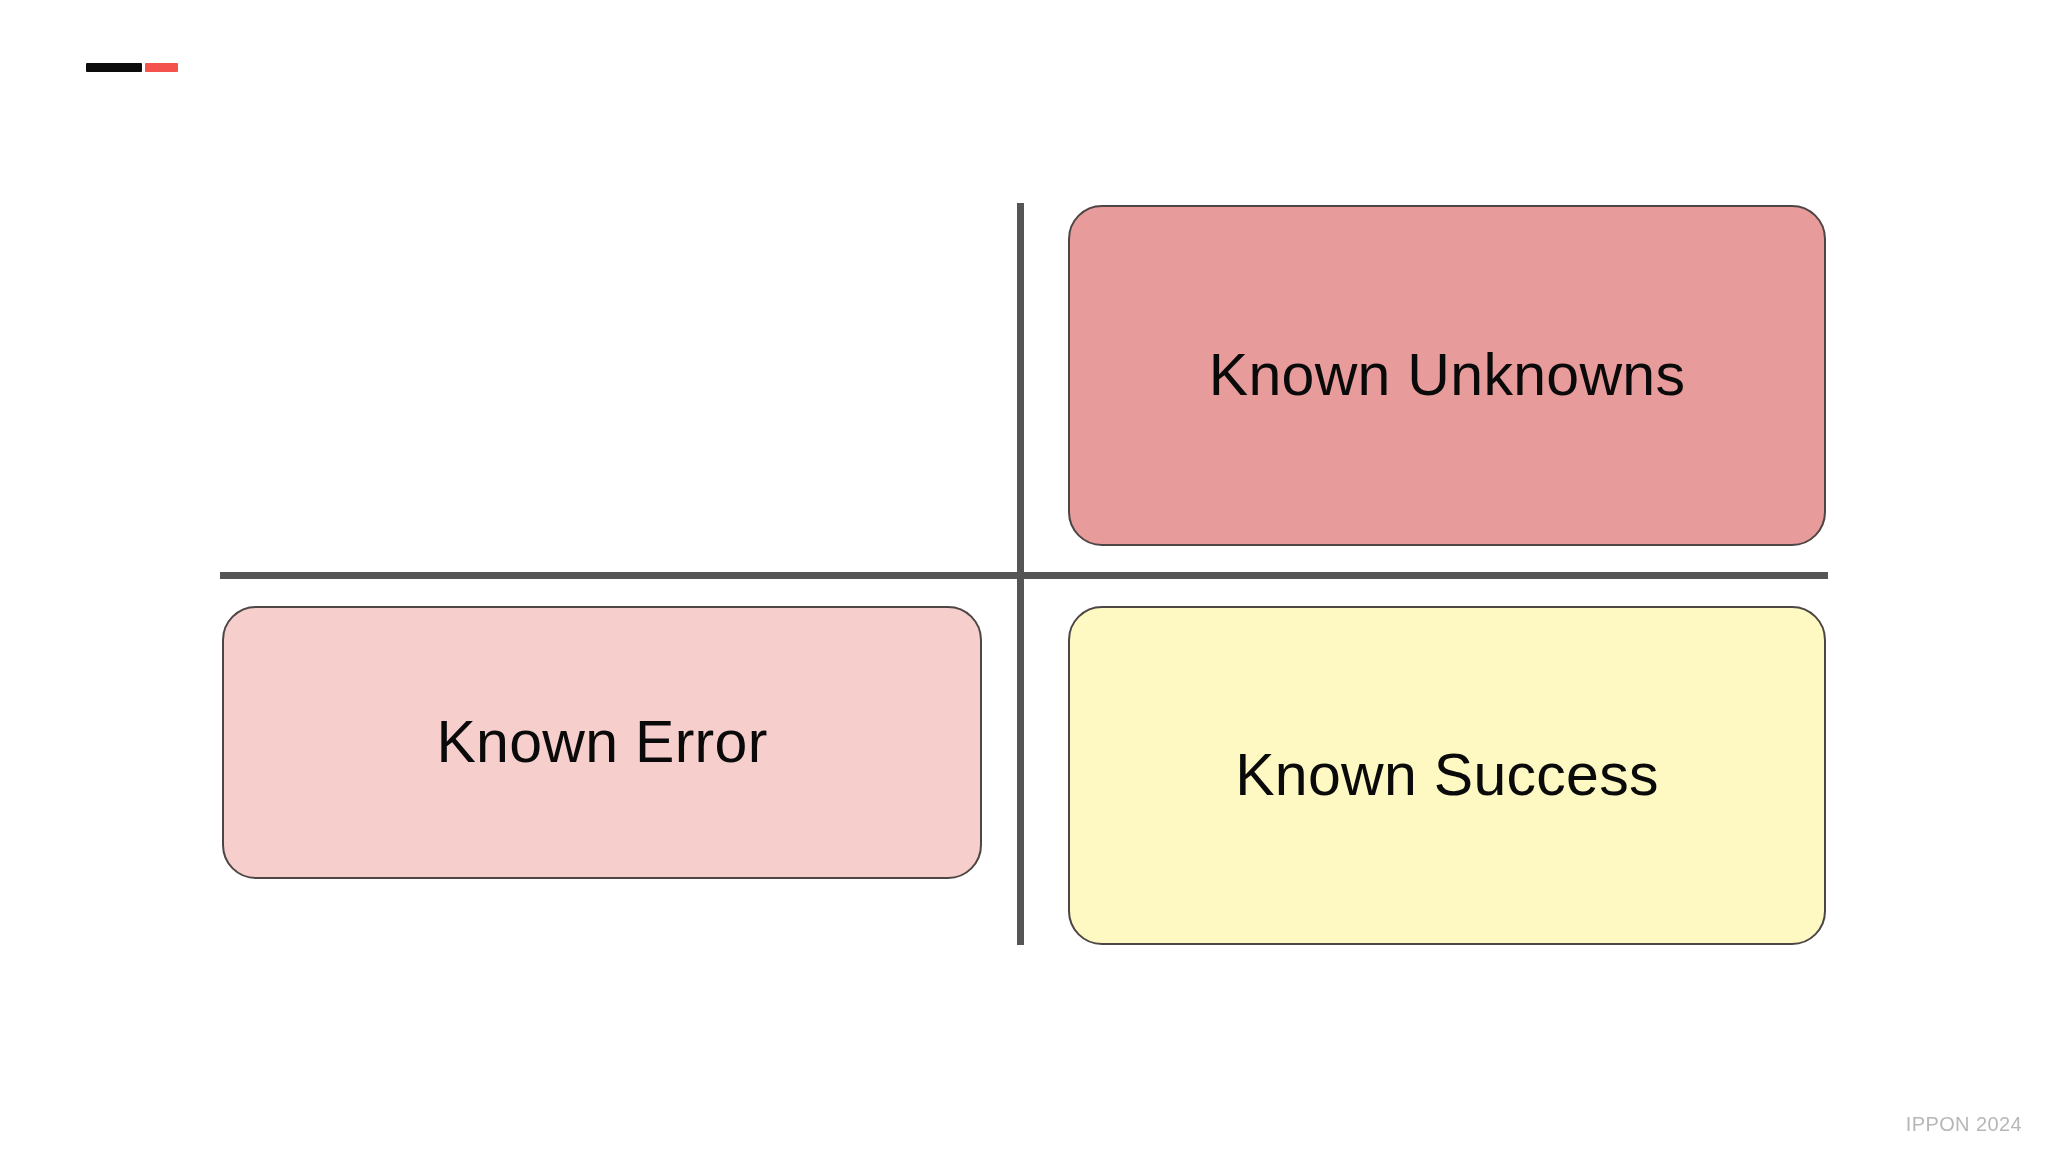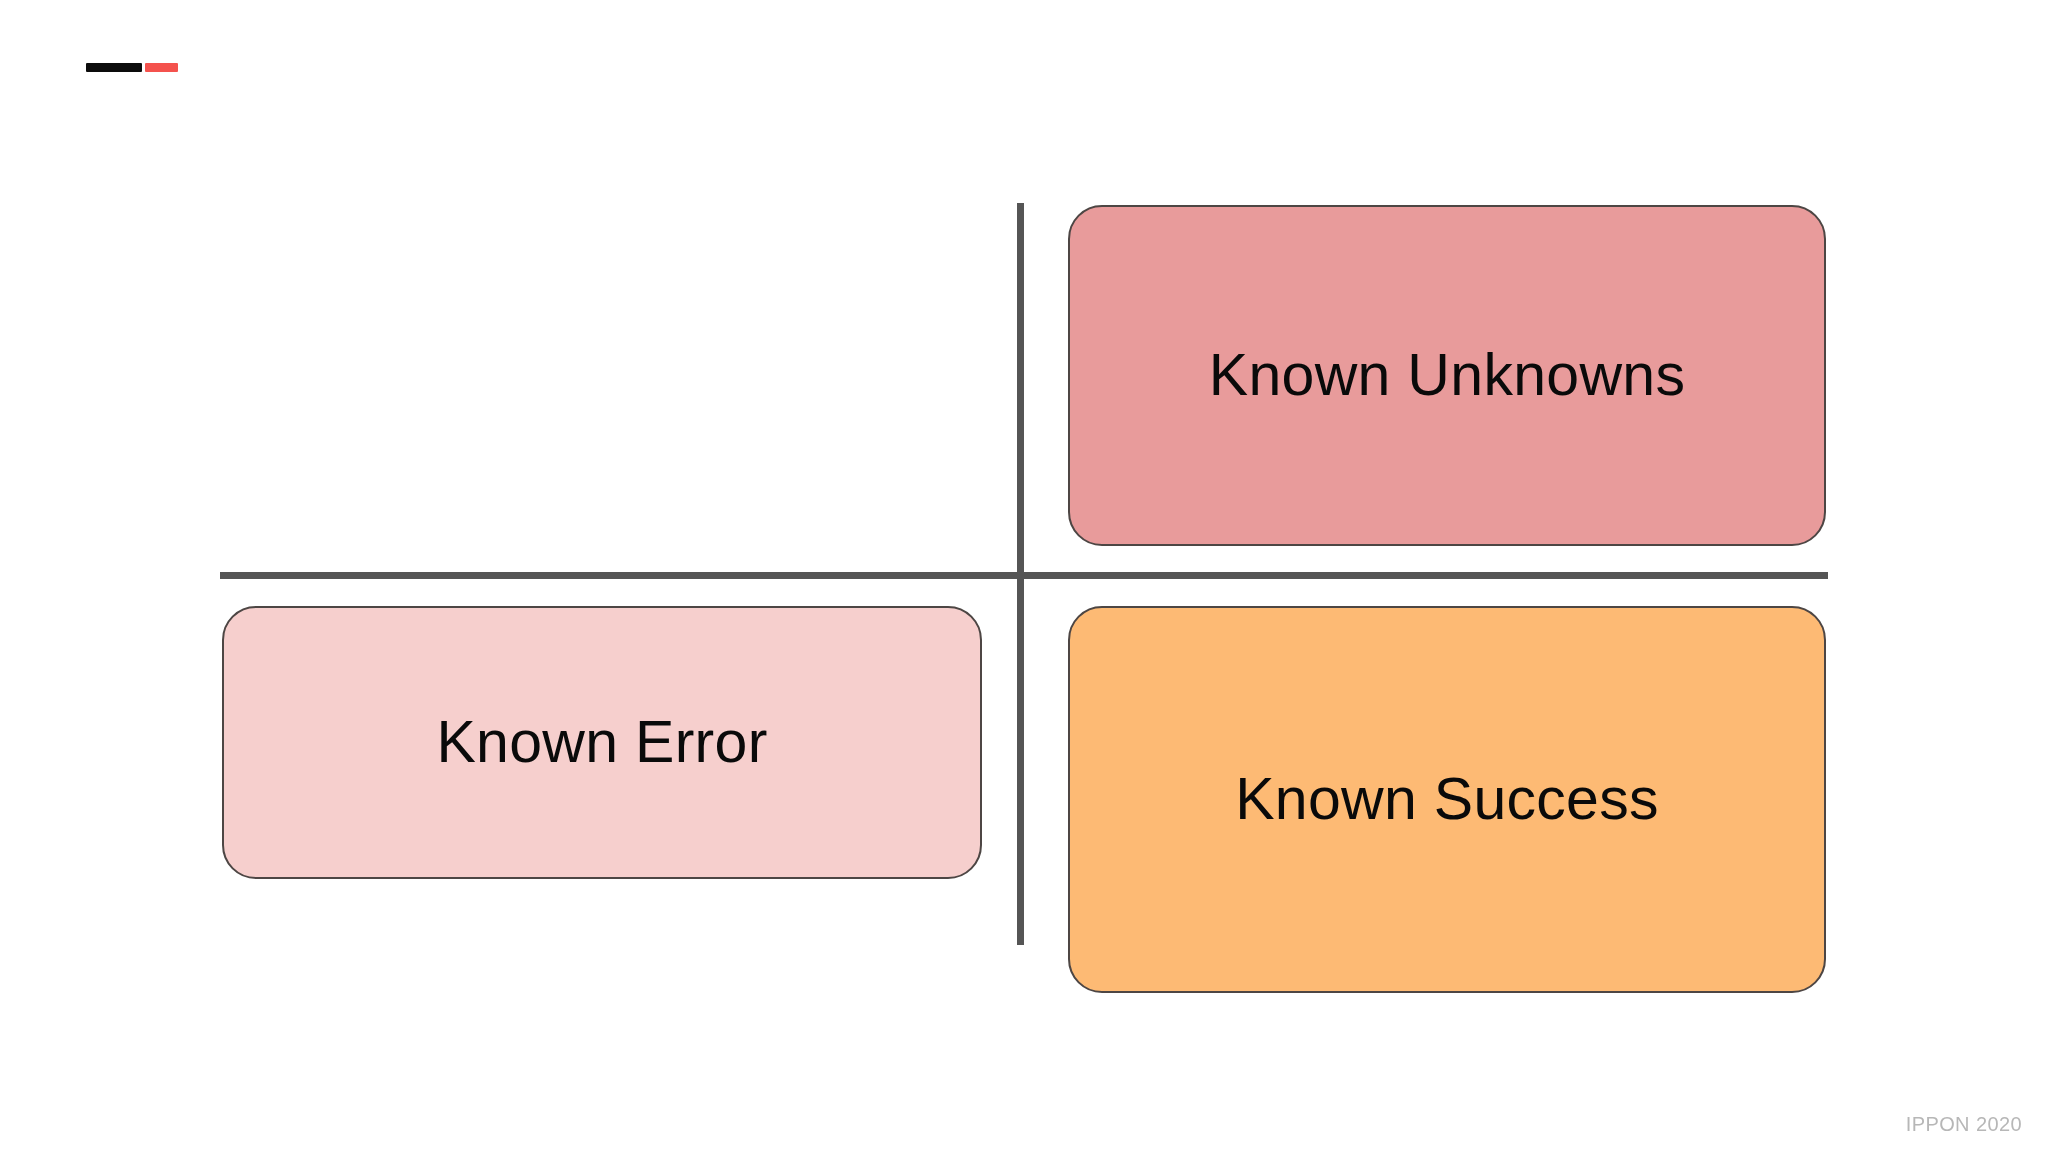--- a/index.html
+++ b/index.html
@@ -95,22 +95,22 @@
     left: 222px;
     top: 606px;
     width: 760px;
     height: 273px;
     background: #f6cfcd;
   }
   #card-known-success {
     left: 1068px;
     top: 606px;
     width: 758px;
-    height: 387px;
-    background: #fdba74;
+    height: 339px;
+    background: #fef9c3;
   }
 
   
   .footer {
     position: absolute;
     right: 26px;
     bottom: 16px;
     font-size: 20px;
     color: #b7b7b7;
     letter-spacing: 0.4px;
@@ -134,15 +134,15 @@
   </div>
 
   <div id="card-known-error" class="card">
     <span class="card-label">Known Error</span>
   </div>
 
   <div id="card-known-success" class="card">
     <span class="card-label">Known Success</span>
   </div>
 
-  <div class="footer">IPPON 2020</div>
+  <div class="footer">IPPON 2024</div>
 
 </div>
 
 </body></html>

